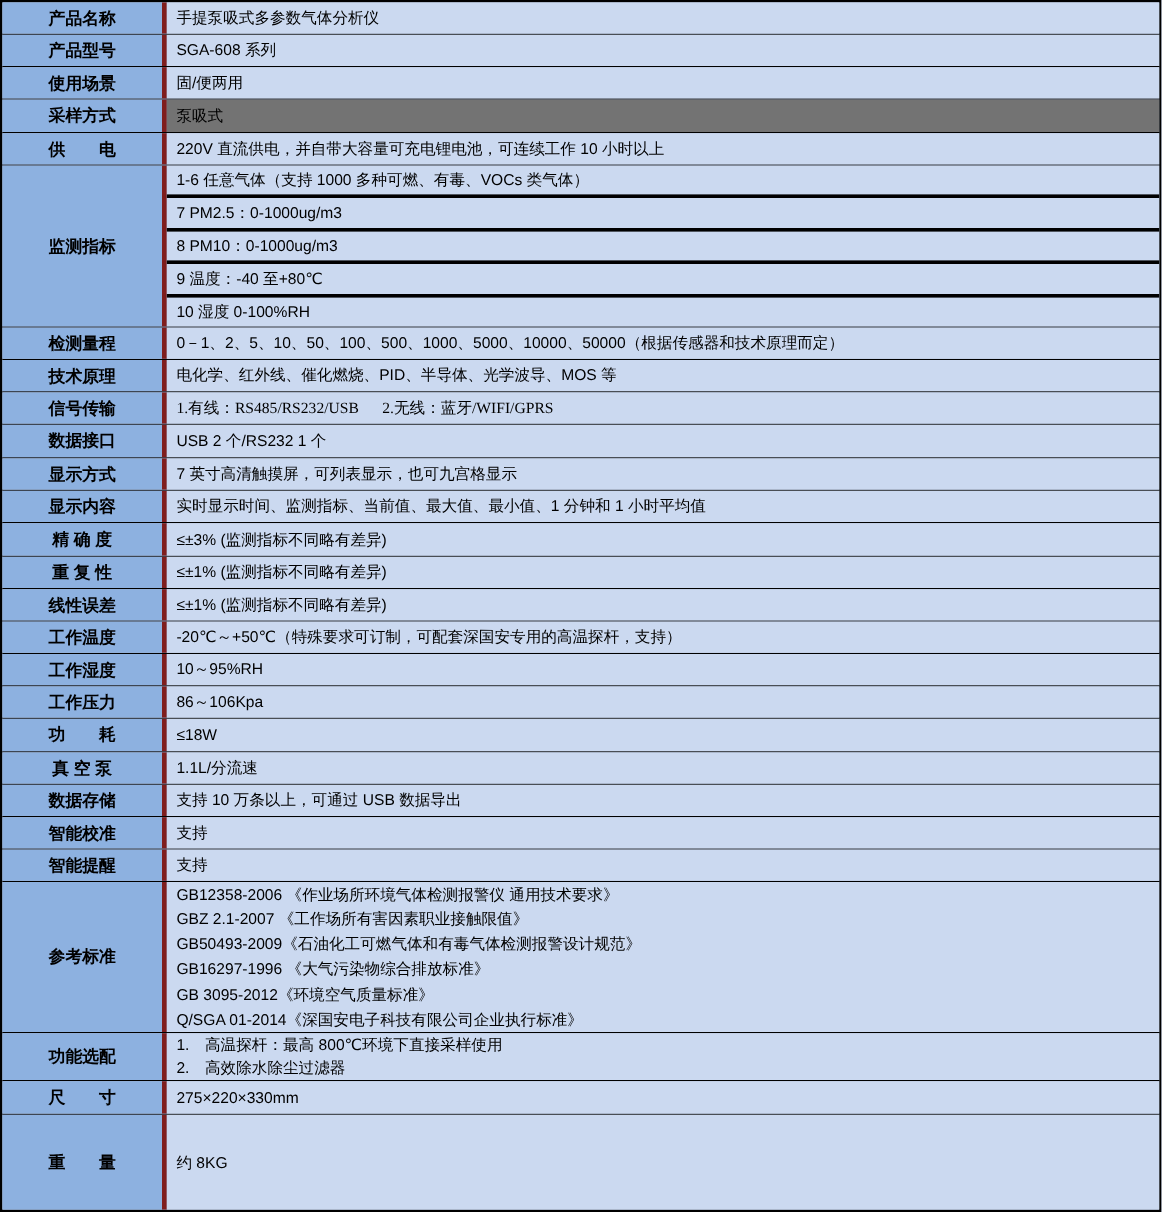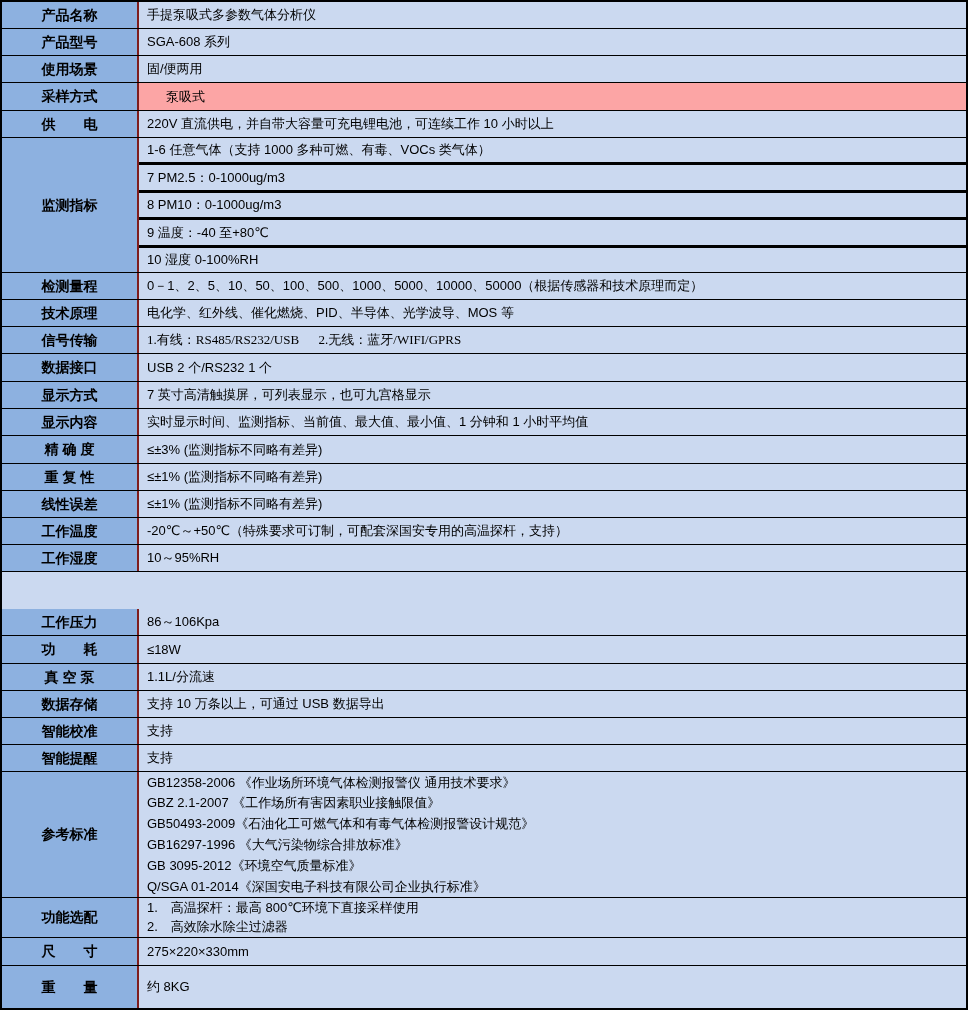--- a/index.html
+++ b/index.html
@@ -26,21 +26,21 @@
     flex: 0 0 auto;
   }
   .spec-row:last-child {
     border-bottom: none;
     flex: 1 0 auto;
   }
   .label-cell {
     flex: 0 0 137px;
     width: 137px;
     background: #8DB1E0;
-    border-right: 2px solid #7f1d1d;
+    border-right: 4px solid #7f1d1d;
     box-sizing: border-box;
     display: flex;
     align-items: center;
     justify-content: center;
     text-align: center;
     font-weight: bold;
     font-size: 14px;
     white-space: pre-wrap;
     line-height: 1.15;
   }
@@ -88,21 +88,21 @@
       </div>
     </div>
     <div class="spec-row" style="height: 27px;">
       <div class="label-cell" style="background: rgb(141, 177, 224);">使用场景</div>
       <div class="value-wrap" style="background: rgb(203, 217, 240);">
         <div class="value-subcell">固/便两用</div>
       </div>
     </div>
     <div class="spec-row" style="height: 28px;">
       <div class="label-cell" style="background: rgb(141, 177, 224);">采样方式</div>
-      <div class="value-wrap" style="background: #fca5a5; padding-left: 19px;">
+      <div class="value-wrap" style="background: #737373;">
         <div class="value-subcell">泵吸式</div>
       </div>
     </div>
     <div class="spec-row" style="height: 27px;">
       <div class="label-cell" style="background: rgb(141, 177, 224);">供　　电</div>
       <div class="value-wrap" style="background: rgb(203, 217, 240);">
         <div class="value-subcell">220V 直流供电，并自带大容量可充电锂电池，可连续工作 10 小时以上</div>
       </div>
     </div>
     <div class="spec-row" style="height: 135px;">
@@ -174,21 +174,21 @@
       <div class="value-wrap" style="background: rgb(203, 217, 240);">
         <div class="value-subcell">-20℃～+50℃（特殊要求可订制，可配套深国安专用的高温探杆，支持）</div>
       </div>
     </div>
     <div class="spec-row" style="height: 27px;">
       <div class="label-cell" style="background: rgb(141, 177, 224);">工作湿度</div>
       <div class="value-wrap" style="background: rgb(203, 217, 240);">
         <div class="value-subcell">10～95%RH</div>
       </div>
     </div>
-    <div class="spec-row" style="height: 27px; margin-top: 37px;">
+    <div class="spec-row" style="height: 27px;">
       <div class="label-cell" style="background: rgb(141, 177, 224);">工作压力</div>
       <div class="value-wrap" style="background: rgb(203, 217, 240);">
         <div class="value-subcell">86～106Kpa</div>
       </div>
     </div>
     <div class="spec-row" style="height: 28px;">
       <div class="label-cell" style="background: rgb(141, 177, 224);">功　　耗</div>
       <div class="value-wrap" style="background: rgb(203, 217, 240);">
         <div class="value-subcell">≤18W</div>
       </div>

